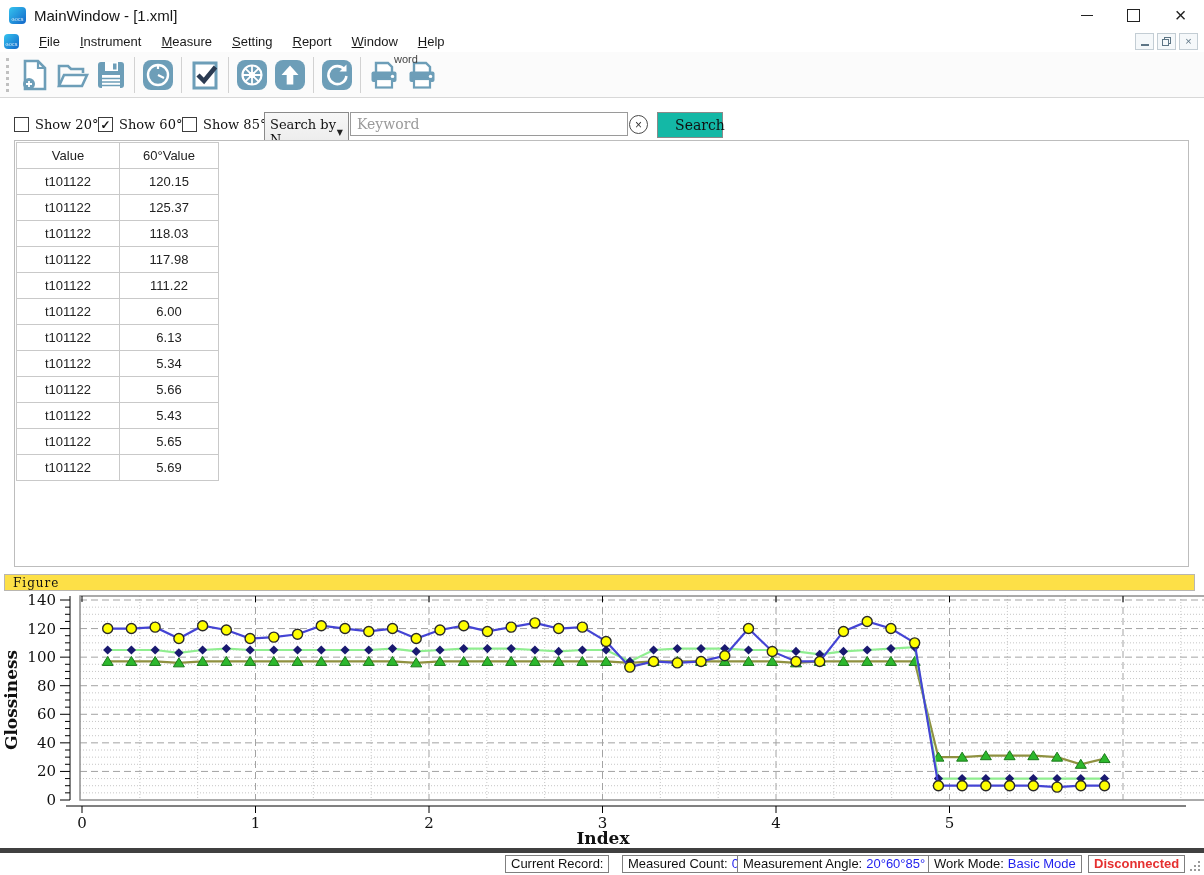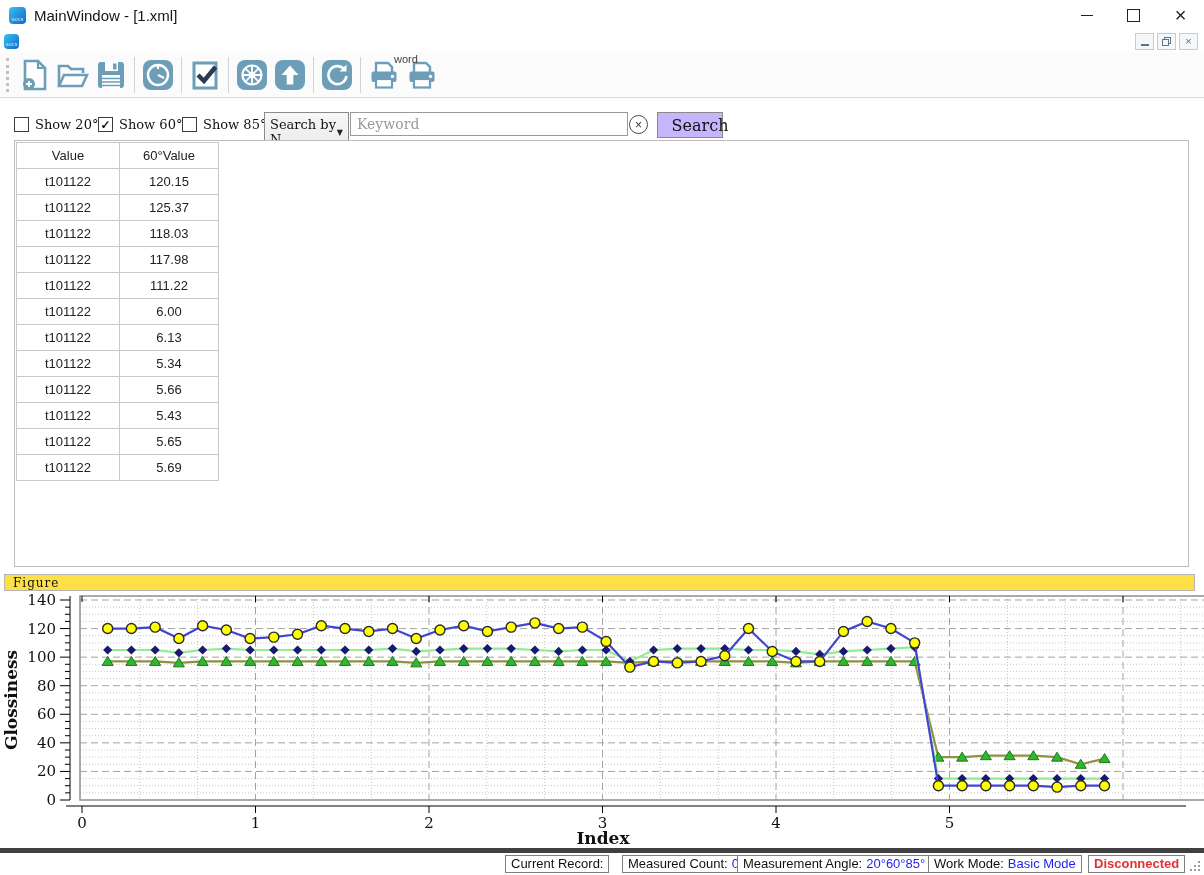--- a/index.html
+++ b/index.html
@@ -45,23 +45,23 @@
   .combo{position:absolute;left:264px;top:112px;width:85px;height:40px;border:1px solid #8a8a8a;
          background:linear-gradient(#f7f7f7,#e9e9e9);display:flex;align-items:center;justify-content:space-between;
          font-family:"DejaVu Serif",serif;font-size:13px;color:#111;padding:0 5px;box-sizing:border-box;}
   .combo .arrow{font-size:8px;color:#222;}
   .search-input{position:absolute;left:350px;top:112px;width:278px;height:24px;border:1px solid #9a9a9a;
                 box-sizing:border-box;font-family:"DejaVu Serif",serif;font-size:14px;padding:9px 6px;color:#333;}
   .search-input::placeholder{color:#9a9a9a;}
   .clear-btn{position:absolute;left:629px;top:115px;width:17px;height:17px;border:1.5px solid #4a4a4a;
              border-radius:50%;display:flex;align-items:center;justify-content:center;
              font-size:12px;color:#333;background:#fff;line-height:1;}
-  .search-btn{position:absolute;left:657px;top:112px;width:64px;height:24px;border:1px solid #8a8a8a;background:#c4b5fd;
+  .search-btn{position:absolute;left:657px;top:112px;width:64px;height:24px;border:1px solid #8a8a8a;background:#14b8a6;
               display:flex;align-items:center;justify-content:center;gap:20px;
-              font-family:"DejaVu Serif",serif;font-size:16px;color:#111;}
+              font-family:"DejaVu Serif",serif;font-size:14px;color:#111;}
 
   
   .content-border{position:absolute;left:14px;top:140px;width:1173px;height:425px;border:1px solid #bdbdbd;background:#fff;}
   table.data{position:absolute;left:16px;top:142px;border-collapse:collapse;font-size:13px;color:#222;
              text-align:center;table-layout:fixed;}
   table.data th,table.data td{border:1px solid #c9c9c9;height:25px;font-weight:400;padding:0;}
   table.data th.c0,table.data td.c0{width:102px;}
   table.data th.c1,table.data td.c1{width:98px;}
 
   
@@ -96,20 +96,29 @@
       </div>
     <div class="win-btn">
         <div class="glyph-close">×</div>
       </div>
   </div>
 </div>
 
 <div class="menubar">
   <div class="app-ico">
       <span>GOCS</span>
+    </div>
+  <div class="menu-items">
+      <div class="menu-item"><u>F</u>ile</div>
+      <div class="menu-item"><u>I</u>nstrument</div>
+      <div class="menu-item"><u>M</u>easure</div>
+      <div class="menu-item"><u>S</u>etting</div>
+      <div class="menu-item"><u>R</u>eport</div>
+      <div class="menu-item"><u>W</u>indow</div>
+      <div class="menu-item"><u>H</u>elp</div>
     </div>
   <div class="mdi-controls">
     <div class="mdi-btn">
         <div class="glyph-min-s"></div>
       </div>
     <div class="mdi-btn">
       <svg width="9" height="9" viewBox="0 0 9 9">
         <rect x="2.5" y="0.5" width="6" height="6" fill="none" stroke="#5d7585"></rect>
         <rect x="0.5" y="2.5" width="6" height="6" fill="#f5f8fa" stroke="#5d7585"></rect>
       </svg>

